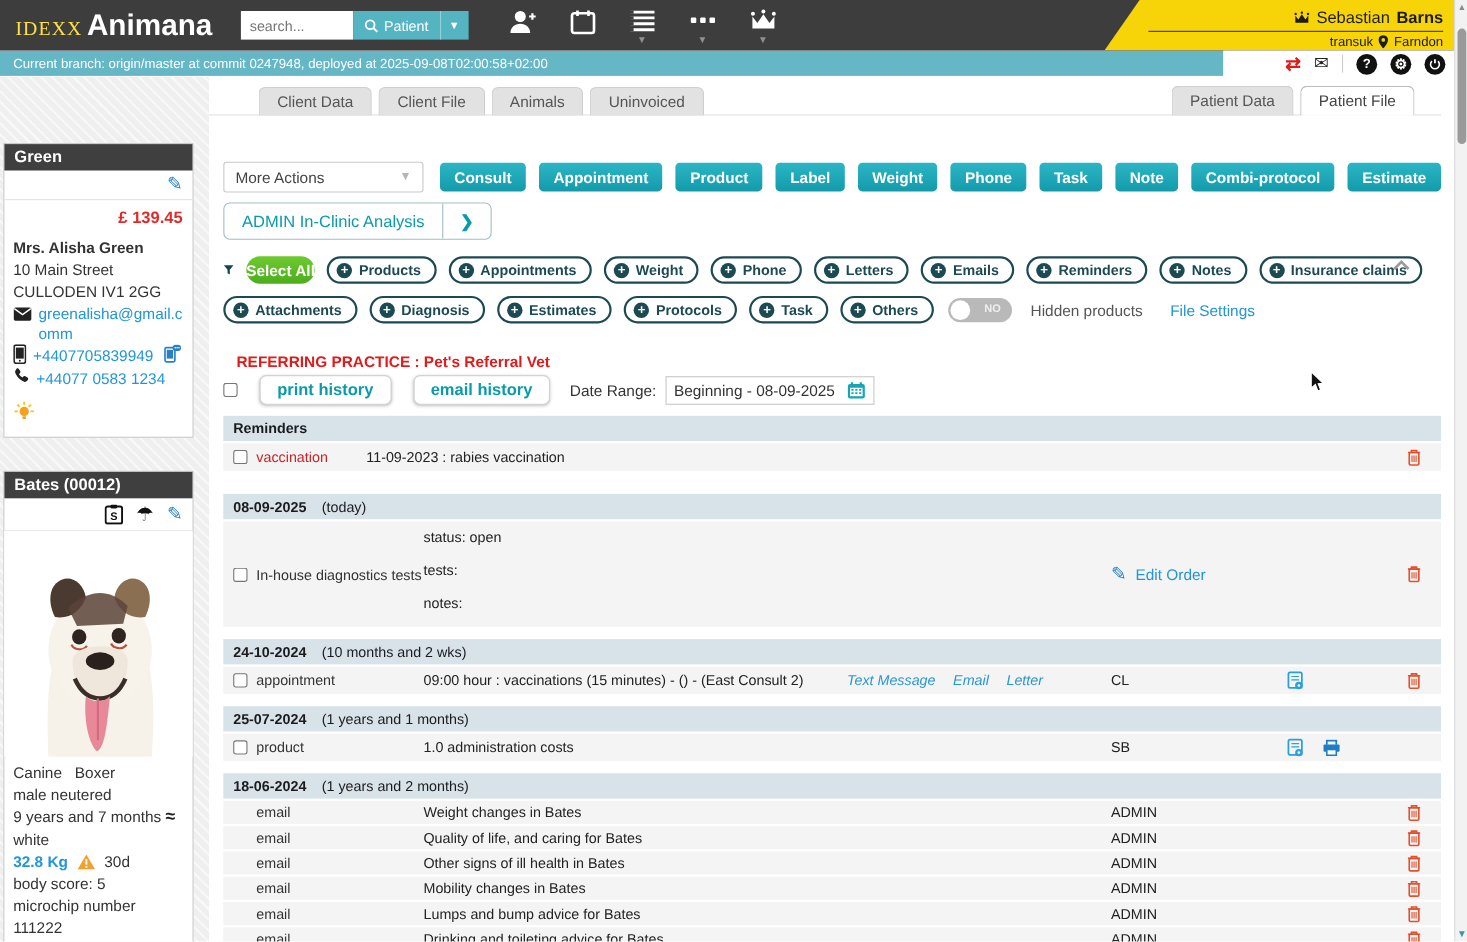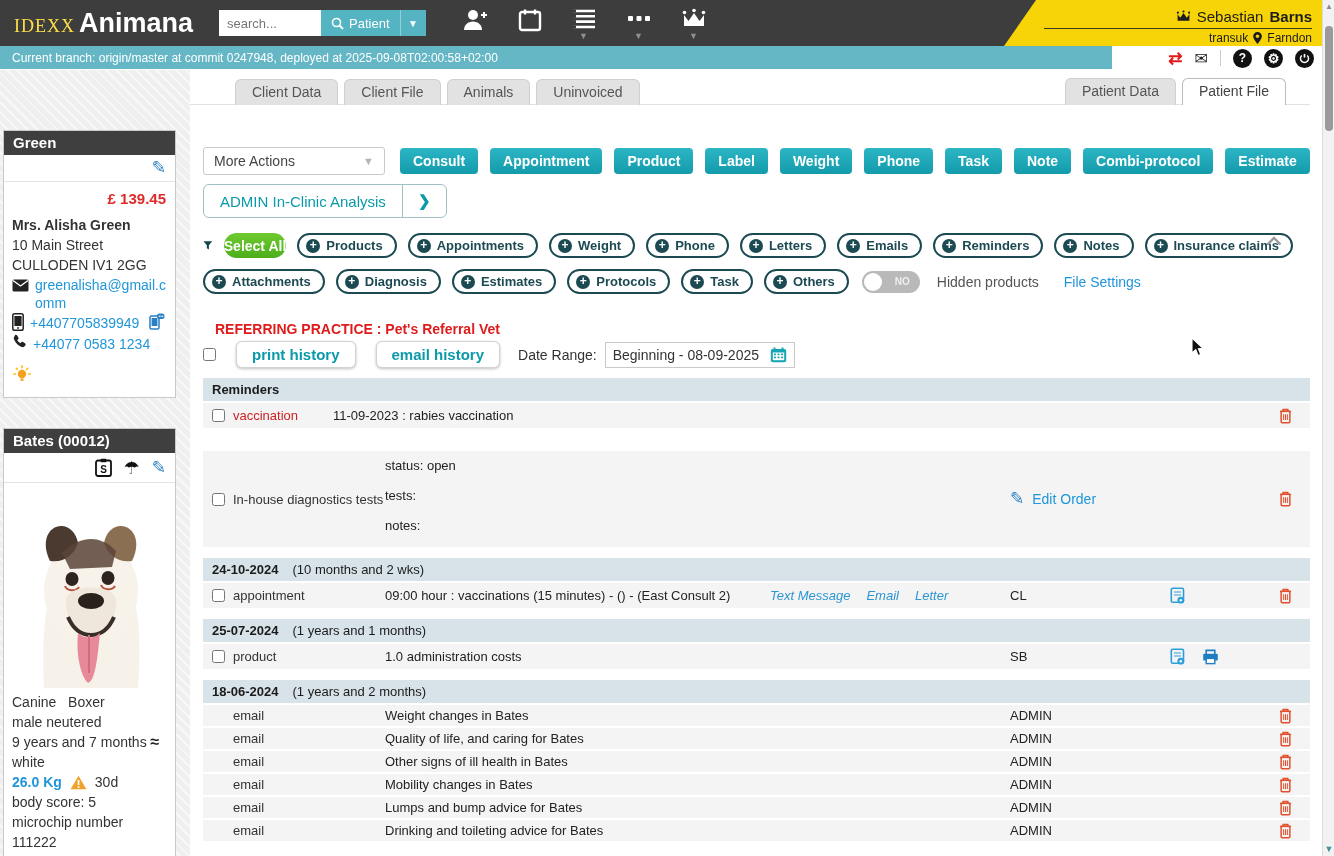--- a/index.html
+++ b/index.html
@@ -336,21 +336,21 @@
       <path d="M64 134 C70 148 78 152 87 152 C96 152 104 148 110 134" fill="none" stroke="#3a2f28" stroke-width="4"></path>
       <path d="M74 150 C72 170 76 192 84 200 C92 198 94 168 96 150 C90 156 80 156 74 150z" fill="#e8899a"></path>
       <path d="M85 152 L85 190" stroke="#d16b80" stroke-width="2"></path>
     </svg>
     <div class="pinfo">
       <div><span>Canine</span>&nbsp;&nbsp;&nbsp;<span>Boxer</span></div>
       <div>male neutered</div>
       <div><span>9 years and 7 months</span> <span class="approx">≈</span></div>
       <div>white</div>
       <div class="weightline">
-        <span class="kg">26.0 Kg</span>
+        <span class="kg">32.8 Kg</span>
         <svg width="17" height="15" viewBox="0 0 17 15">
             <path d="M8.5 0.8 L16.4 14.2 L0.6 14.2 Z" fill="#f0a22e"></path>
             <rect x="7.7" y="5" width="1.7" height="5" fill="#fff"></rect>
             <rect x="7.7" y="11.2" width="1.7" height="1.7" fill="#fff"></rect>
           </svg>
         <span>30d</span>
       </div>
       <div>body score: 5</div>
       <div>microchip number 111222</div>
     </div>
@@ -512,20 +512,21 @@
                 <path d="M1 3.5h12"></path>
                 <path d="M4.5 3.4V1.6h5v1.8"></path>
                 <rect x="2.3" y="3.5" width="9.4" height="12.2" rx="1.2"></rect>
                 <path d="M5 6.5v6.2M7 6.5v6.2M9 6.5v6.2" stroke-width="1.1"></path>
               </g>
             </svg></span>
         </div>
     </div>
     <div class="gap20"></div>
     <div id="timeline">
+        <div class="sec-head"><b>08-09-2025</b><span>(today)</span></div>
         <div class="t-row tall">
           <div class="cell-check">
             <input type="checkbox" style="">
           </div>
           <div class="cell-type">In-house diagnostics tests</div>
           <div class="cell-content">
             <div class="ln">status: open</div>
             <div class="ln">tests:</div>
             <div class="ln">notes:</div>
           </div>

